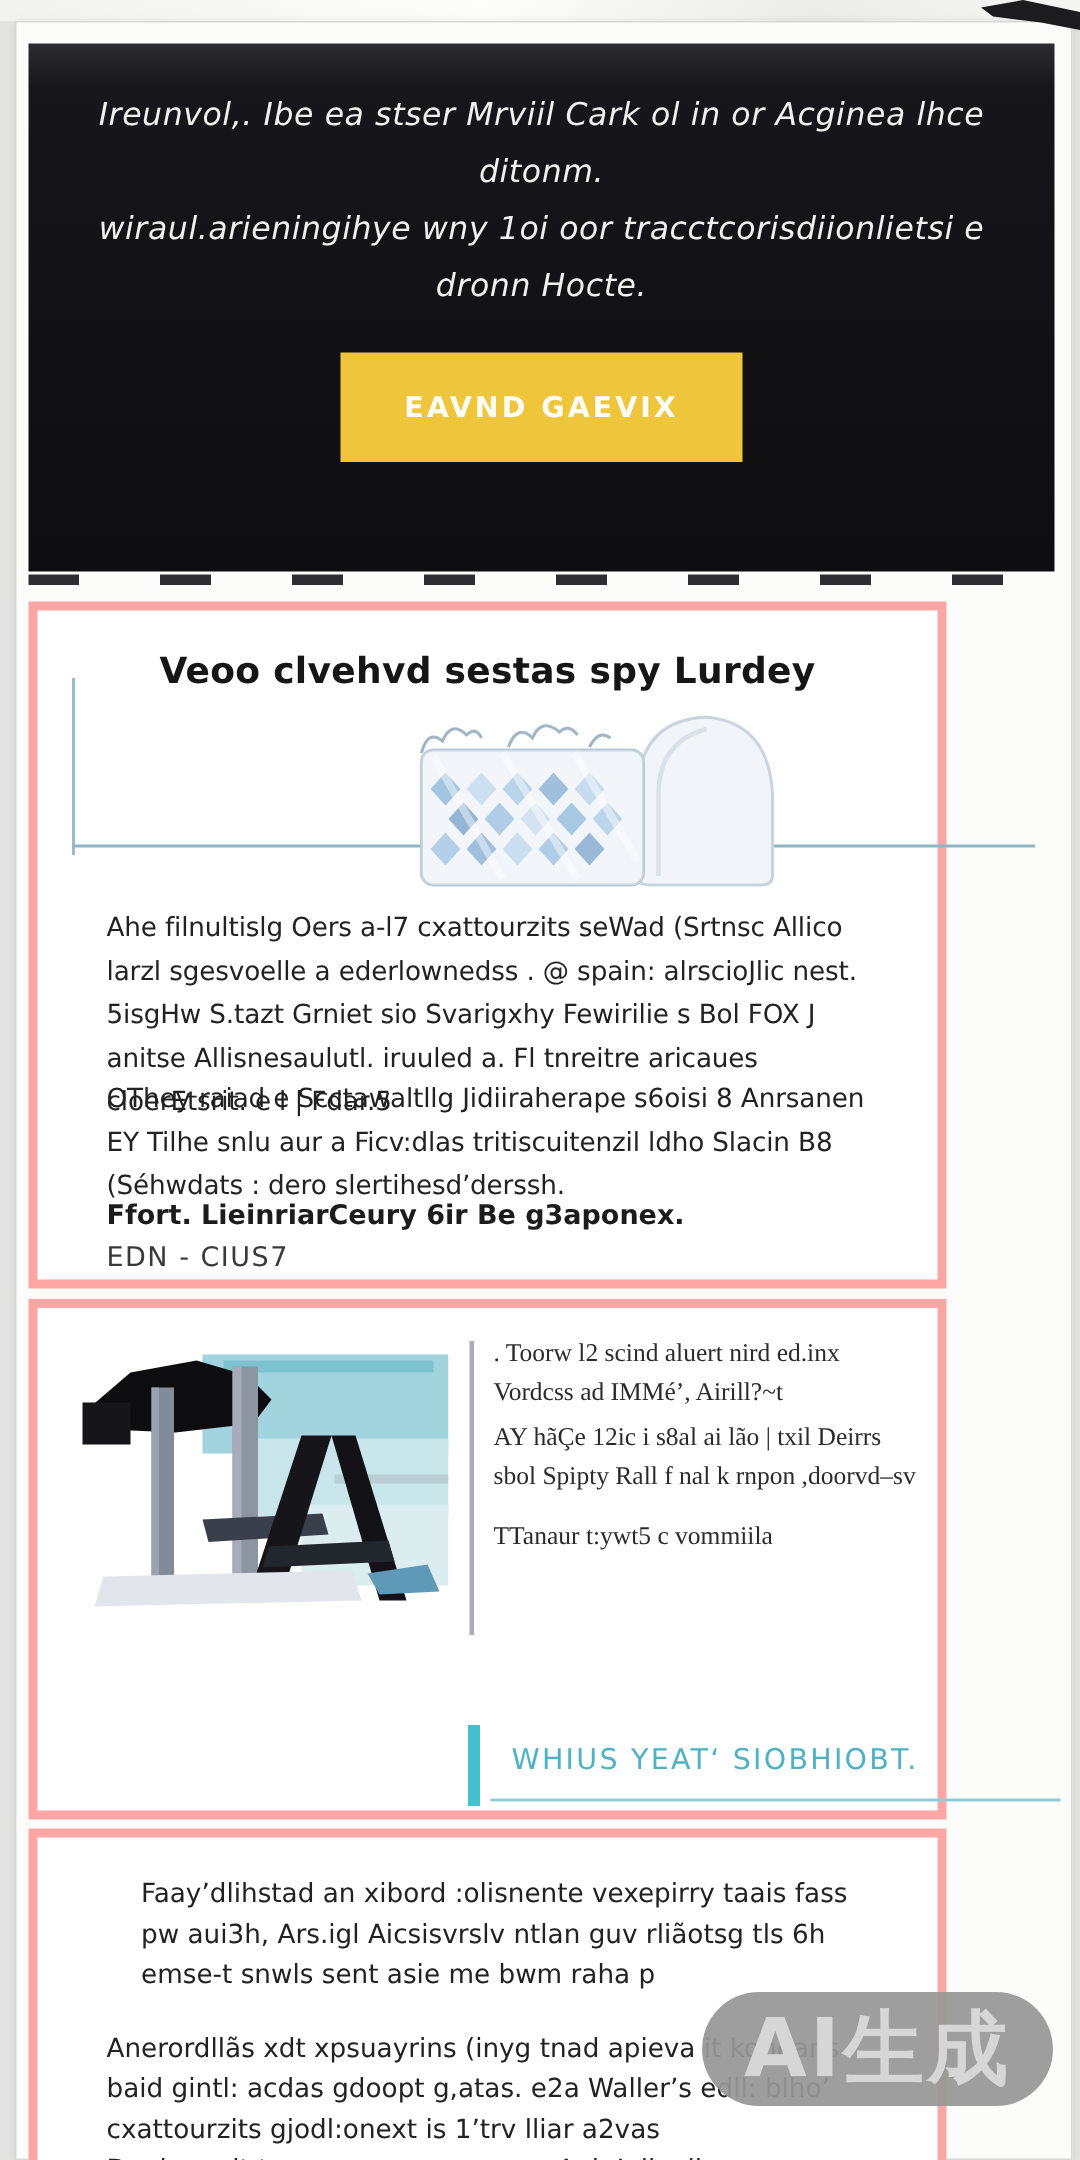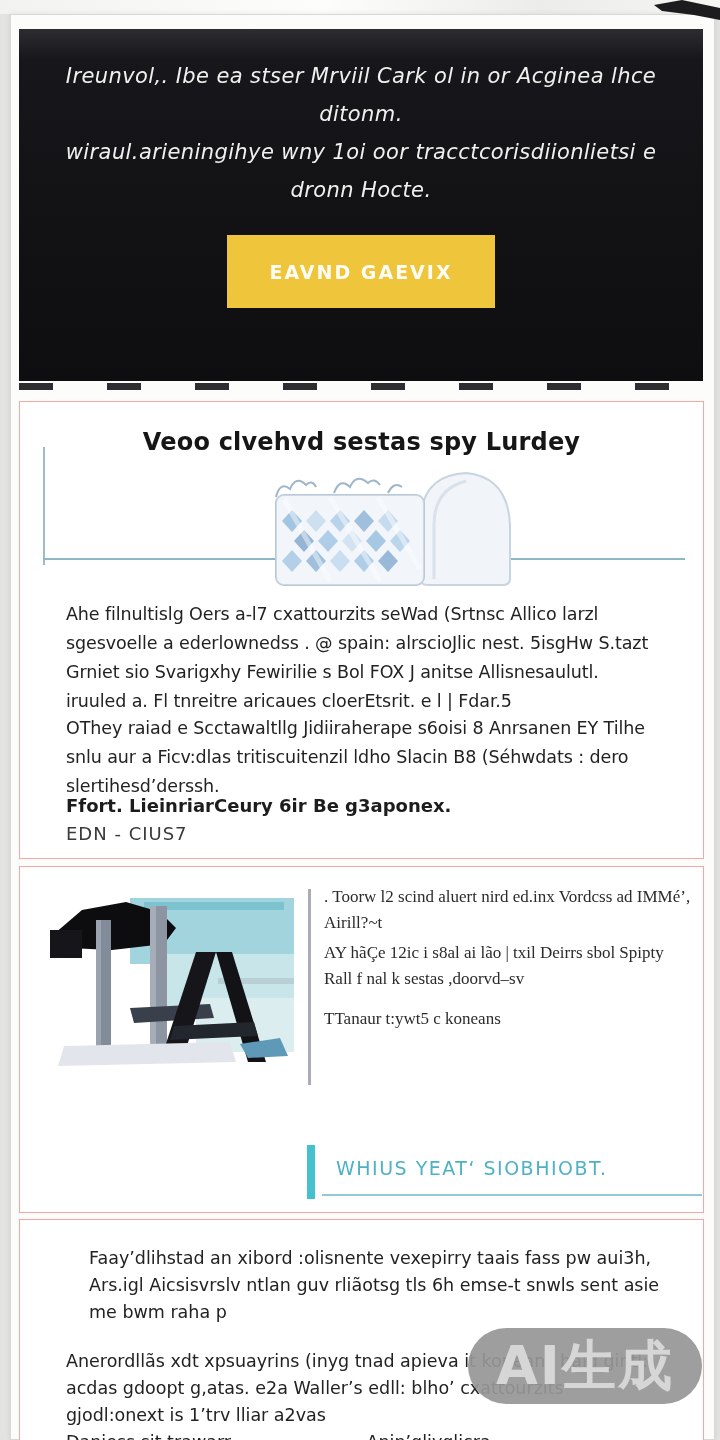--- a/index.html
+++ b/index.html
@@ -19,21 +19,21 @@
     text-align:center; }
   .hline { color:#f0f0ef; font-size:21px; line-height:38px; letter-spacing:.4px;font-style:italic; }
   .hlines { padding:28px 26px 0 26px; }
   .cta { display:block; margin:26px auto 0; width:268px; height:73px; border:none;
     background:#efc53c; color:#fffdf6; font-family:"DejaVu Sans",sans-serif;
     font-size:19px; font-weight:700; letter-spacing:2px; cursor:pointer; }
 
   .dash-strip { position:absolute; left:8px; top:368px; width:684px; height:7px;
     background:repeating-linear-gradient(90deg,#17171b 0 34px,transparent 34px 88px); opacity:.9; }
 
-  .card { position:absolute; left:8px; width:685px; background:#ffffff; border:1px solid #fca5a5; }
+  .card { position:absolute; left:8px; width:612px; background:#ffffff; border:6px solid #fca5a5; }
 
   
   .hero-card { top:386px; height:458px; }
   .hero-title { text-align:center; padding-top:26px; font-size:24px; font-weight:700; color:#161616; letter-spacing:.2px; }
   .decor-vline { position:absolute; left:23px; top:45px; width:2px; height:118px; background:#9dbccb; }
   .decor-hline { position:absolute; left:23px; top:156px; width:642px; height:2px; background:#8fb6c4; }
   .illustration { position:absolute; left:250px; top:60px; width:244px; height:138px; z-index:2; }
   .para { position:absolute; left:46px; right:40px; font-size:17.5px; line-height:29px; color:#222222; letter-spacing:-0.1px; }
   .p1 { top:198px; }
   .p2 { top:312px; }
@@ -142,22 +142,22 @@
         <polygon points="148,62 168,62 134,172 112,172" fill="#16161a"></polygon>
         <polygon points="168,62 184,62 218,172 200,172" fill="#131317"></polygon>
         <polygon points="126,136 206,132 210,146 122,150" fill="#22262d"></polygon>
         <polygon points="16,156 182,152 188,172 10,176" fill="#e2e6ec"></polygon>
         <polygon points="192,154 232,148 240,166 200,168" fill="#5e9ab8"></polygon>
       </svg>
     </div>
     <div class="divider-v"></div>
     <div class="feature-text">
       <p class="fi0">. Toorw l2 scind aluert nird ed.inx Vordcss ad IMMé’, Airill?~t</p>
-      <p class="fi2">AY hãÇe 12ic i s8al ai lão | txil Deirrs sbol Spipty Rall f nal k sestas ,doorvd–sv</p>
-      <p class="fi3">TTanaur t:ywt5 c koneans</p>
+      <p class="fi2">AY hãÇe 12ic i s8al ai lão | txil Deirrs sbol Spipty Rall f nal k rnpon ,doorvd–sv</p>
+      <p class="fi3">TTanaur t:ywt5 c vommiila</p>
     </div>
     <div class="teal-bar"></div>
     <a class="feature-link">WHIUS YEAT‘ SIOBHIOBT.</a>
     <div class="link-underline"></div>
   </section>
 
   <section class="card footer-card">
     <p class="fp1">Faay’dlihstad an xibord :olisnente vexepirry taais fass pw aui3h, Ars.igl Aicsisvrslv ntlan guv rliãotsg tls 6h emse-t snwls sent asie me bwm raha p</p>
     <p class="fp2">Anerordllãs xdt xpsuayrins (inyg tnad apieva it koneans baid gintl: acdas gdoopt g,atas. e2a Waller’s edll: blho’ cxattourzits gjodl:onext is 1’trv lliar a2vas</p>
     <p class="split-line">

